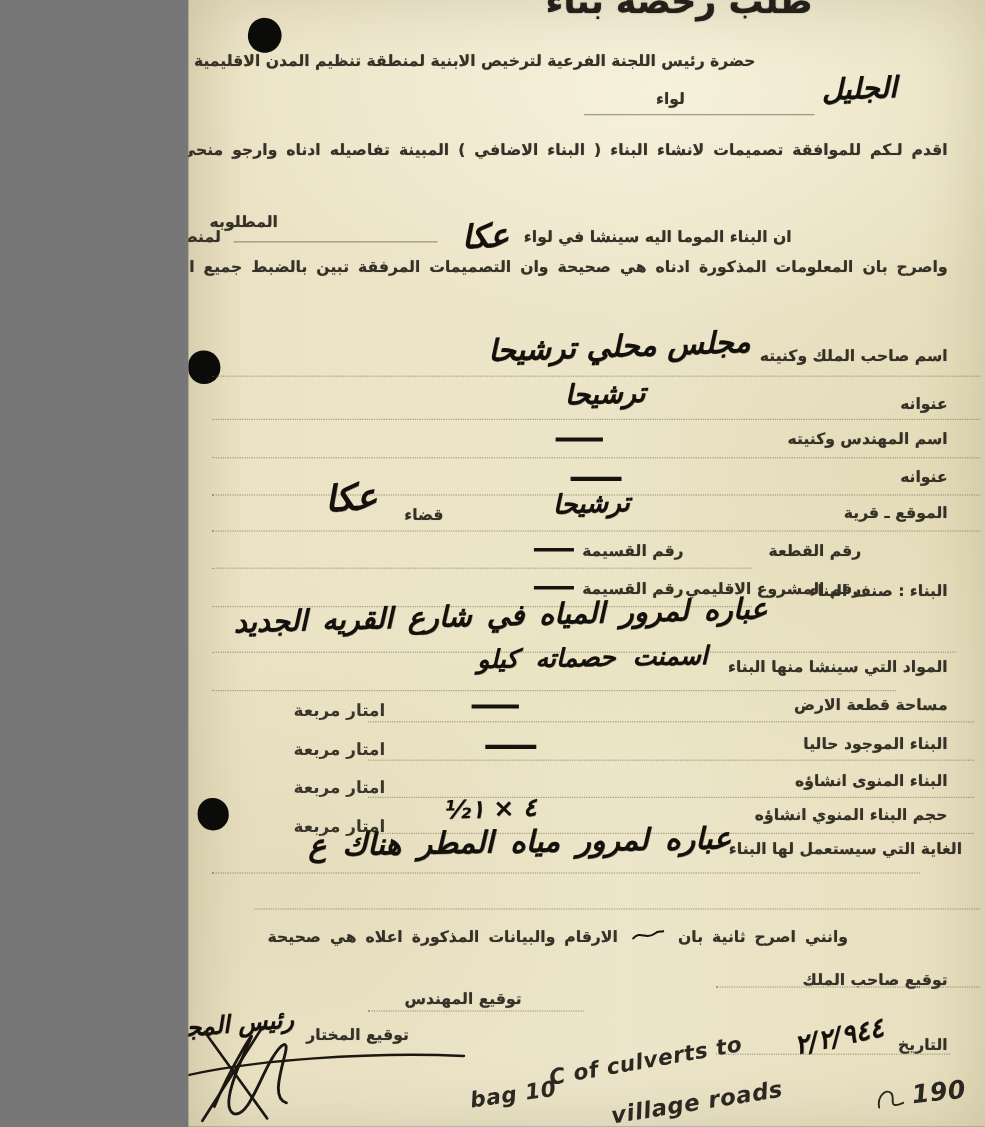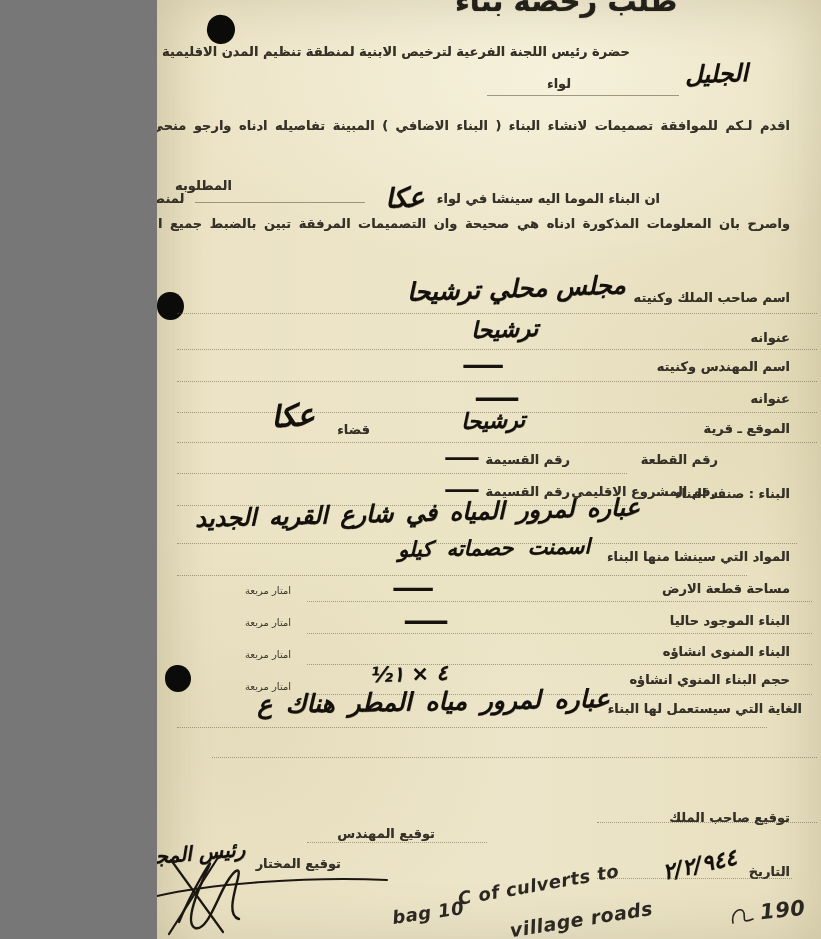--- a/index.html
+++ b/index.html
@@ -13,21 +13,21 @@
       radial-gradient(ellipse 380px 300px at 12% 78%, rgba(213,203,164,.30), transparent 72%),
       radial-gradient(ellipse 500px 200px at 55% 60%, rgba(222,224,176,.22), transparent 70%),
       linear-gradient(90deg,#e4dbba 0%,#ece3c6 7%,#ede5c9 55%,#e9e0c1 92%,#e5dcbb 100%);
     box-shadow:inset 0 0 55px rgba(118,108,76,.22);
   }
   .abs{position:absolute;white-space:nowrap;}
   .pr{font-weight:700;font-size:13px;color:#353127;text-shadow:0 0 .6px rgba(53,49,39,.6);}
   .para{word-spacing:3px;letter-spacing:.2px;}
   .hw{font-weight:700;font-style:italic;color:#14110c;text-shadow:.4px .4px .5px rgba(20,17,12,.45);}
   .hwdash{font-weight:700;color:#16130e;display:inline-block;transform:scaleX(1.7);}
-  .unit{font-weight:400;font-size:10px;color:#3a362b;}
+  .unit{font-weight:700;font-size:14px;color:#3a362b;}
   .dln{position:absolute;height:0;border-bottom:1px dotted rgba(104,94,68,.55);}
   .sln{position:absolute;height:0;border-bottom:1px solid rgba(104,94,68,.6);}
   .ifl{display:inline-block;height:13px;border-bottom:1px solid rgba(104,94,68,.6);margin:0 6px;}
   .dot{position:absolute;background:#0b0b0a;border-radius:48% 52% 50% 50%;}
   .eng{font-style:italic;font-weight:600;color:#2b2821;letter-spacing:.5px;}
   .title{font-weight:700;font-size:29px;letter-spacing:2px;color:#23201a;
          text-shadow:0 0 1px rgba(35,32,26,.8);}
   svg{overflow:visible;}
 </style>
 </head>
@@ -117,20 +117,27 @@
   <span class="abs hw" style="right:373px;top:662px;font-size:21px;letter-spacing:3px;transform:rotate(-2deg);">٤ × ١½</span>
   <span class="abs unit" style="left:88px;top:681px;">امتار مربعة</span>
   <div class="dln" style="left:150px;width:505px;top:694px;"></div>
 
   <span class="abs pr" style="right:19px;top:701px;">الغاية التي سيستعمل لها البناء</span>
   <span class="abs hw" style="right:211px;top:687px;font-size:25px;word-spacing:5px;transform:rotate(-1deg);">عباره لمرور مياه المطر هناك ع</span>
   <div class="dln" style="left:20px;width:590px;top:727px;"></div>
 
   <div class="dln" style="left:55px;width:605px;top:757px;"></div>
 
+  <div class="abs" style="right:114px;top:770px;">
+    <span class="pr para">وانني اصرح ثانية بان</span>
+    <svg width="28" height="12" viewBox="0 0 28 12" style="margin:0 6px;">
+      <path d="M2 9 C8 2 13 11 20 5 C23 2 26 4 27 3" stroke="#16130e" stroke-width="1.7" fill="none" stroke-linecap="round"></path>
+    </svg>
+    <span class="pr para">الارقام والبيانات المذكورة اعلاه هي صحيحة</span>
+  </div>
 
   <span class="abs pr" style="right:31px;top:810px;">توقيع صاحب الملك</span>
   <div class="dln" style="left:440px;width:220px;top:822px;"></div>
   <span class="abs pr" style="right:386px;top:826px;">توقيع المهندس</span>
   <div class="dln" style="left:150px;width:180px;top:842px;"></div>
 
   <span class="abs pr" style="right:31px;top:864px;">التاريخ</span>
   <span class="abs hw" style="right:84px;top:852px;font-size:22px;letter-spacing:2px;transform:rotate(-12deg);">٢/٢/٩٤٤</span>
   <div class="dln" style="left:440px;width:195px;top:878px;"></div>
 

